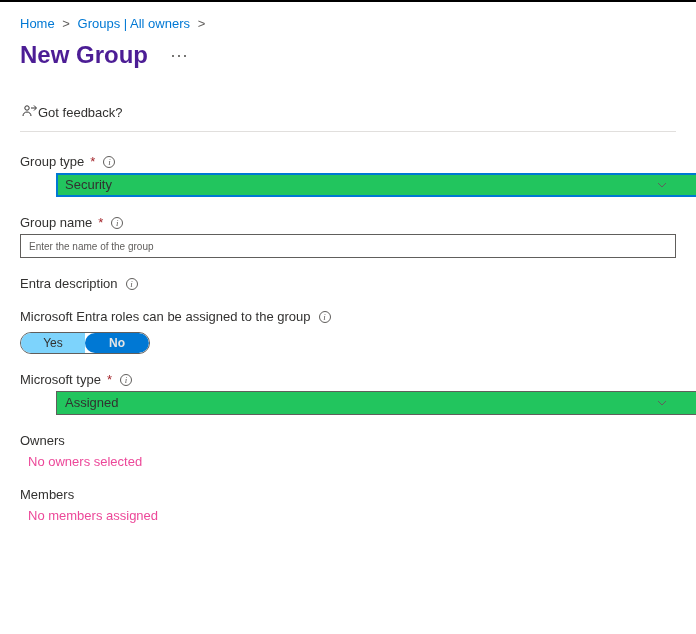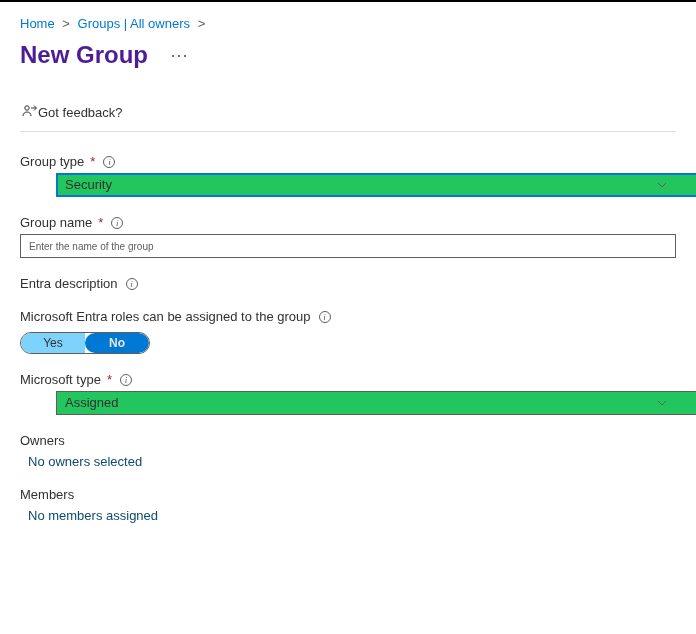--- a/index.html
+++ b/index.html
@@ -145,21 +145,21 @@
     color: #e5e5e5;
     border-radius: 11px;
     font-weight: 600;
   }
   .section-label {
     font-size: 13px;
     color: #323130;
     margin: 18px 0 6px 0;
   }
   .link {
-    color: #0c4a6e;
+    color: #ec4899;
     font-size: 13px;
     cursor: pointer;
     padding-left: 8px;
     margin-bottom: 16px;
   }
 </style>
 </head>
 <body>
 
 <div class="container">

